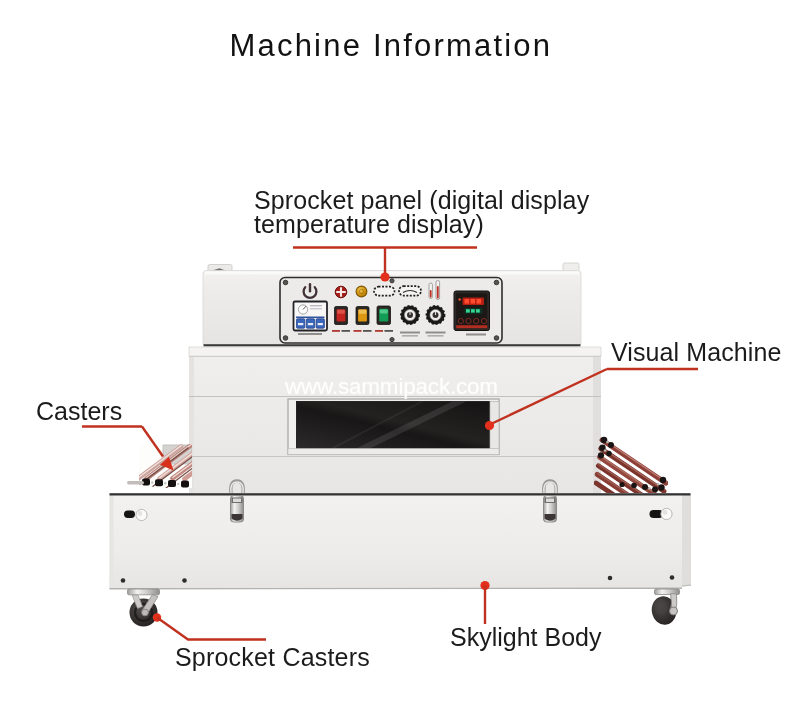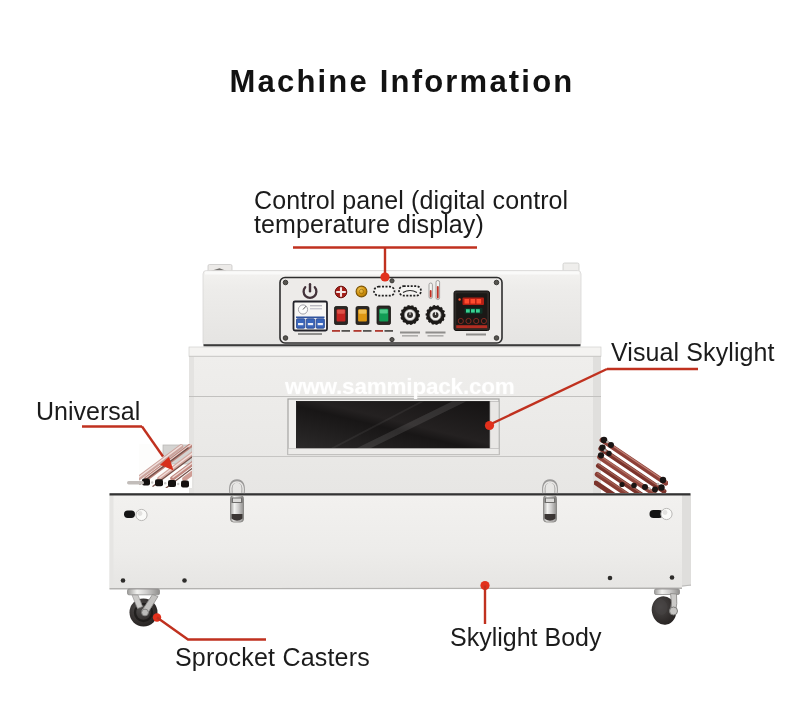--- a/index.html
+++ b/index.html
@@ -1,27 +1,27 @@
 <!DOCTYPE html>
 <html><head>
 <meta charset="utf-8">
 <style>
   html,body{margin:0;padding:0;background:#ffffff;}
   #stage{position:relative;width:790px;height:704px;background:#ffffff;overflow:hidden;
          font-family:"Liberation Sans",sans-serif;}
   #machine-svg{position:absolute;left:0;top:0;}
   .lbl{position:absolute;color:#1b1b1b;font-size:25px;line-height:24.3px;white-space:nowrap;}
-  #title{position:absolute;left:229.5px;top:29.5px;font-size:31px;font-weight:bold;
-         letter-spacing:2.2px;color:#121212;line-height:1;white-space:nowrap;margin-top:36px;}
+  #title{position:absolute;left:229.5px;top:29.5px;font-size:31px;font-weight:normal;
+         letter-spacing:2.2px;color:#121212;line-height:1;white-space:nowrap;}
   #lbl-control{left:254px;top:188.2px;letter-spacing:0.1px;}
   #lbl-skylight{left:611px;top:340px;letter-spacing:0.1px;}
   #lbl-sprocket{left:36px;top:399.4px;letter-spacing:0px;}
   #lbl-casters{left:175px;top:645px;letter-spacing:0.2px;}
   #lbl-transport{left:450px;top:625.1px;letter-spacing:0px;}
-  #watermark{position:absolute;left:285px;top:373.5px;font-size:22.5px;font-weight:bold;
+  #watermark{position:absolute;left:285px;top:373.5px;font-size:22.5px;font-weight:normal;
              letter-spacing:-0.2px;color:rgba(255,255,255,0.93);white-space:nowrap;
              text-shadow:0 0 2px rgba(255,255,255,0.45);}
 </style>
 </head>
 <body>
 
 <div id="stage">
 
 <svg id="machine-svg" width="790" height="704" viewBox="0 0 790 704">
   <defs>
@@ -369,26 +369,26 @@
     <g stroke="#c0311f" stroke-width="2.4" fill="none">
       <circle cx="485" cy="585.5" r="4.6" fill="#e2301c" stroke="none"></circle>
       <line x1="485" y1="585.5" x2="485" y2="624"></line>
     </g>
   </g>
 </svg>
 
   <div id="title">Machine Information</div>
 
   <div id="lbl-control" class="lbl">
-    <div>Control panel (digital control</div>
+    <div>Sprocket panel (digital display</div>
     <div>temperature display)</div>
   </div>
 
-  <div id="lbl-skylight" class="lbl">Visual Skylight</div>
-
-  <div id="lbl-sprocket" class="lbl">Universal</div>
+  <div id="lbl-skylight" class="lbl">Visual Machine</div>
+
+  <div id="lbl-sprocket" class="lbl">Casters</div>
 
   <div id="lbl-casters" class="lbl">Sprocket Casters</div>
 
   <div id="lbl-transport" class="lbl">Skylight Body</div>
 
   <div id="watermark">www.sammipack.com</div>
 </div>
 
 </body></html>

